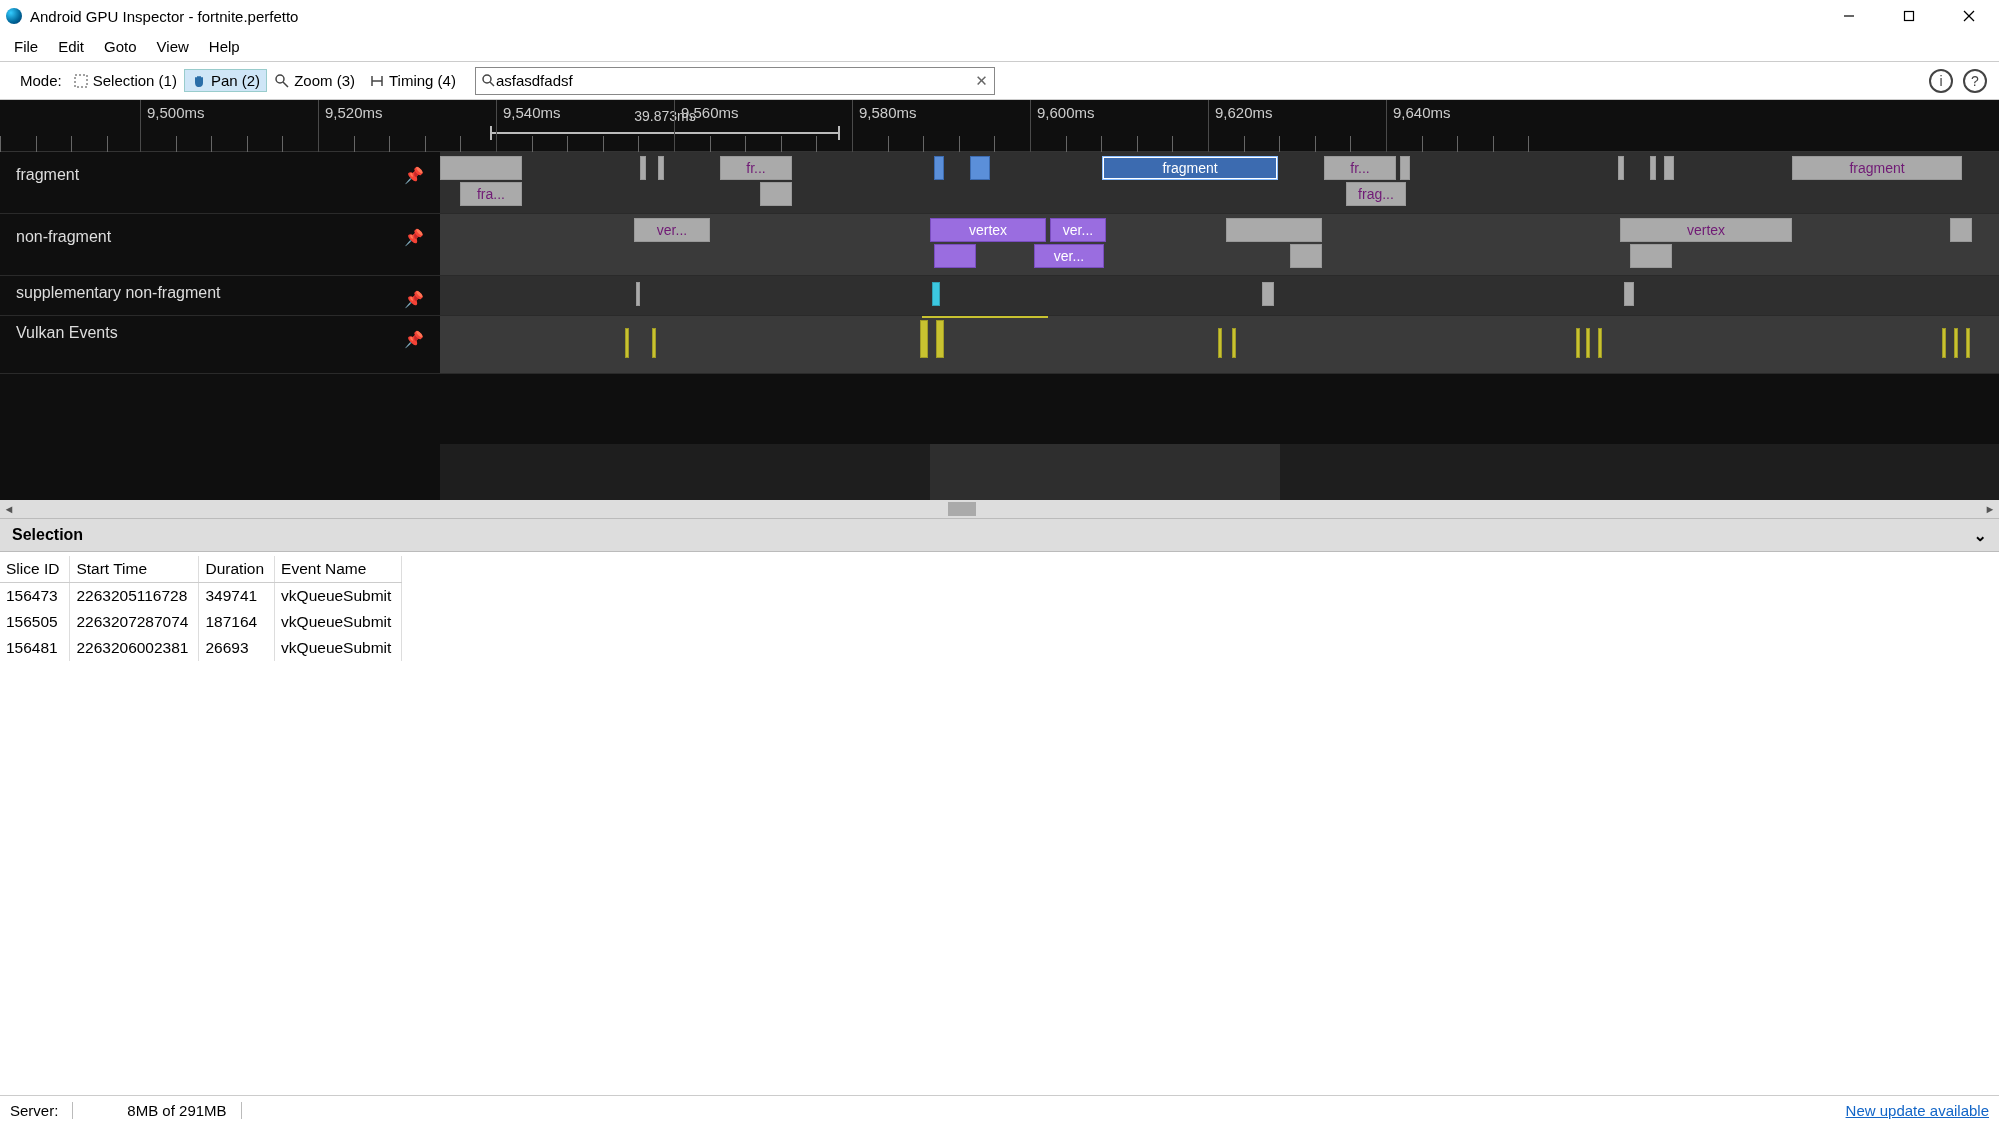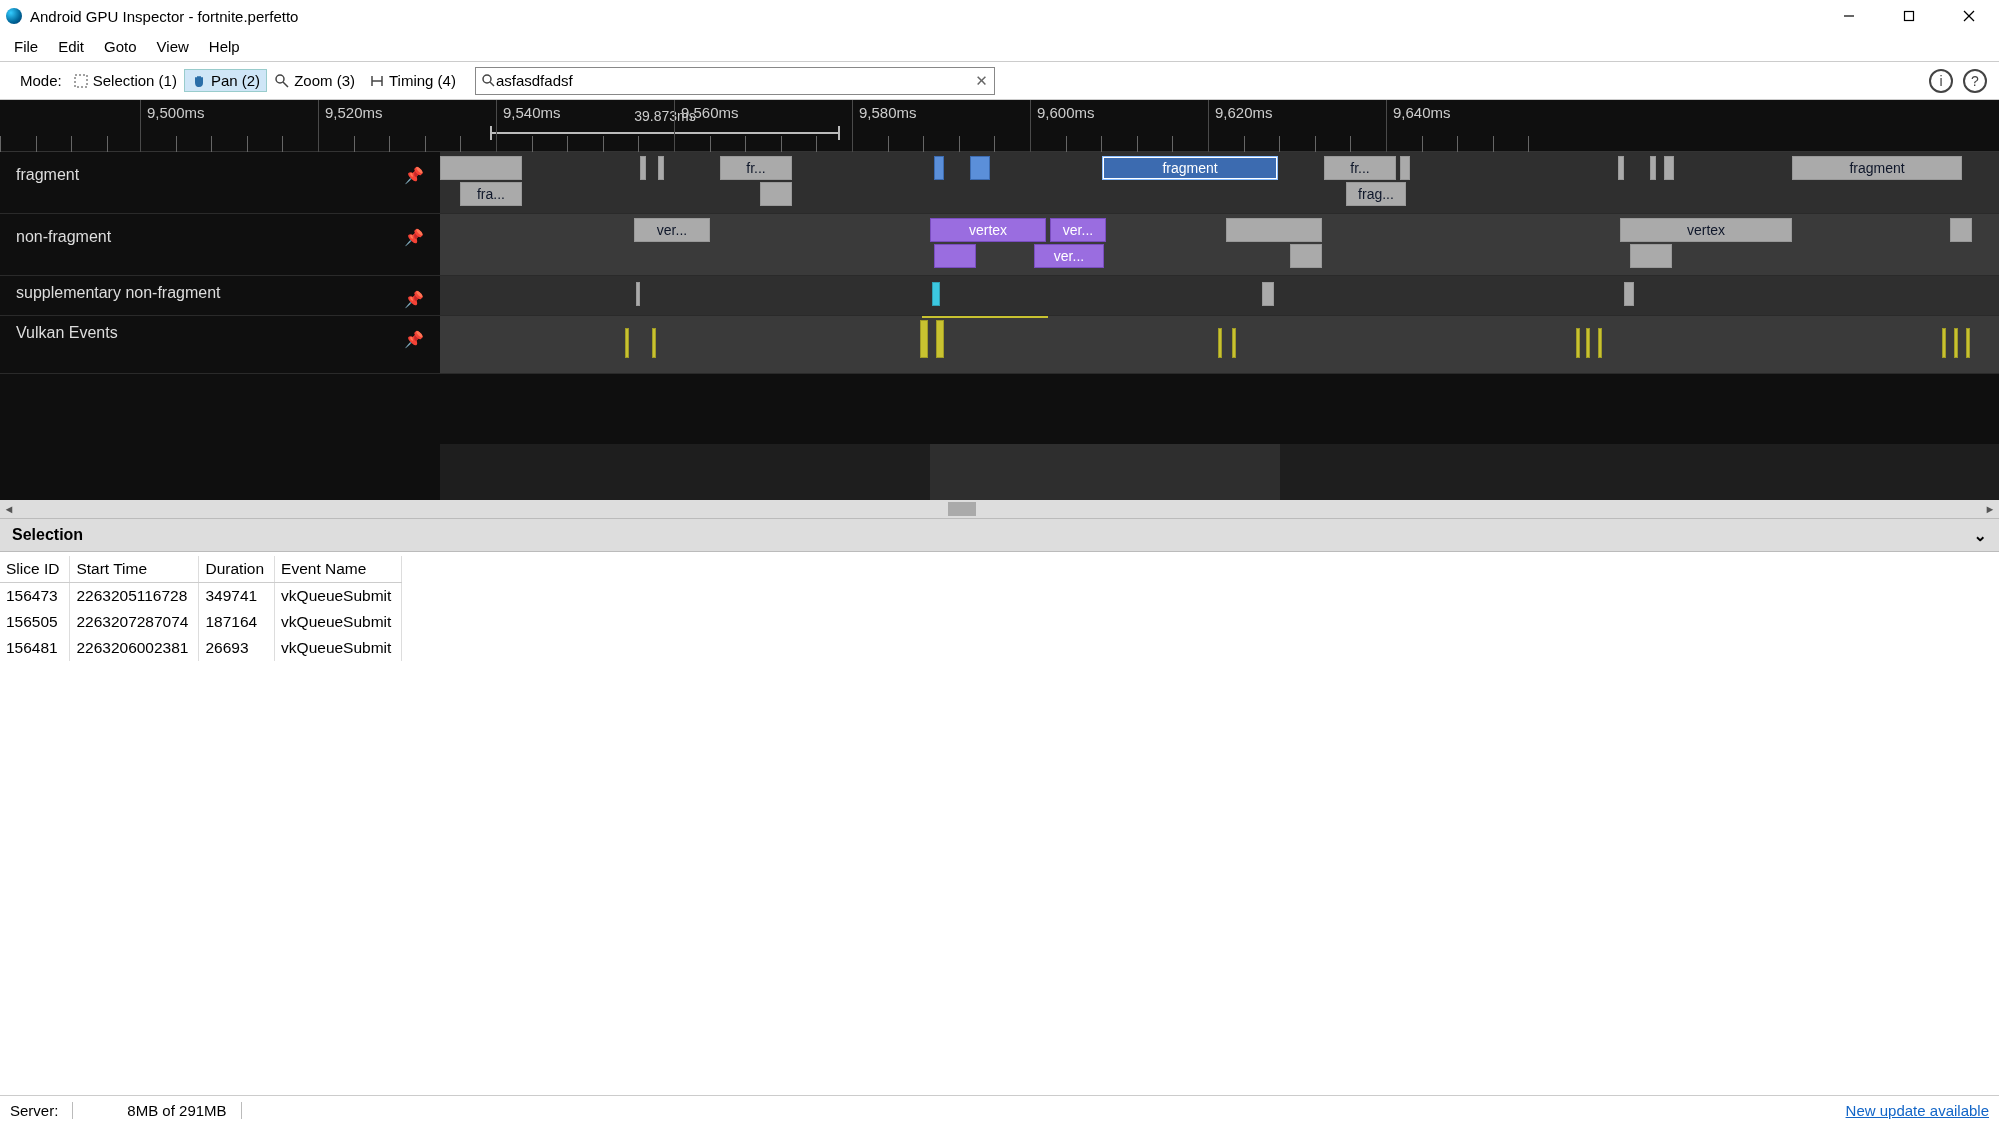--- a/index.html
+++ b/index.html
@@ -41,21 +41,21 @@
 
 .tracks { flex: 1; position: relative; }
 .leftcol-bg { position: absolute; top: 0; left: 0; width: 440px; bottom: 0; background: #0f0f0f; }
 .sel-overlay { position: absolute; top: 0; bottom: 0; background: rgba(120,120,120,0.18); pointer-events: none; }
 .track-row { position: relative; height: 66px; border-bottom: 1px solid #2a2a2a; background: #3a3a3a; }
 .track-row.dark { background: #2f2f2f; }
 .track-row.tall { height: 88px; }
 .track-label { position: absolute; left: 0; width: 440px; height: 100%; display: flex; align-items: flex-start; padding: 14px 16px; font-size: 16px; color: #ddd; background: #0f0f0f; }
 .pin { position: absolute; right: 16px; top: 14px; color: #ccc; }
 .slice { position: absolute; height: 24px; display: flex; align-items: center; justify-content: center; color: #fff; font-size: 14px; overflow: hidden; white-space: nowrap; border: 1px solid rgba(0,0,0,0.2); }
-.slice.grey { background: #aaa; color: #0f172a; border: 1px solid #999; }
+.slice.grey { background: #aaa; color: #701a75; border: 1px solid #999; }
 .slice.blue { background: #5b8fd9; border: 1px solid #3c6bb0; }
 .slice.blue.sel { background: #3c6bb0; border: 1px solid #8cbfff; box-shadow: inset 0 0 0 1px #fff; }
 .slice.purple { background: #9a6de0; border: 1px solid #7a4dc0; }
 .slice.cyan { background: #3cc8e0; }
 .slice.yellow { background: #c8c230; width: 4px; }
 .extra-dark { position: absolute; left: 440px; right: 0; height: 70px; background: #0f0f0f; }
 
 
 .hscroll { height: 18px; background: #ddd; position: relative; display: flex; align-items: center; }
 .hscroll .arrow { width: 18px; text-align: center; color: #555; font-size: 11px; }

